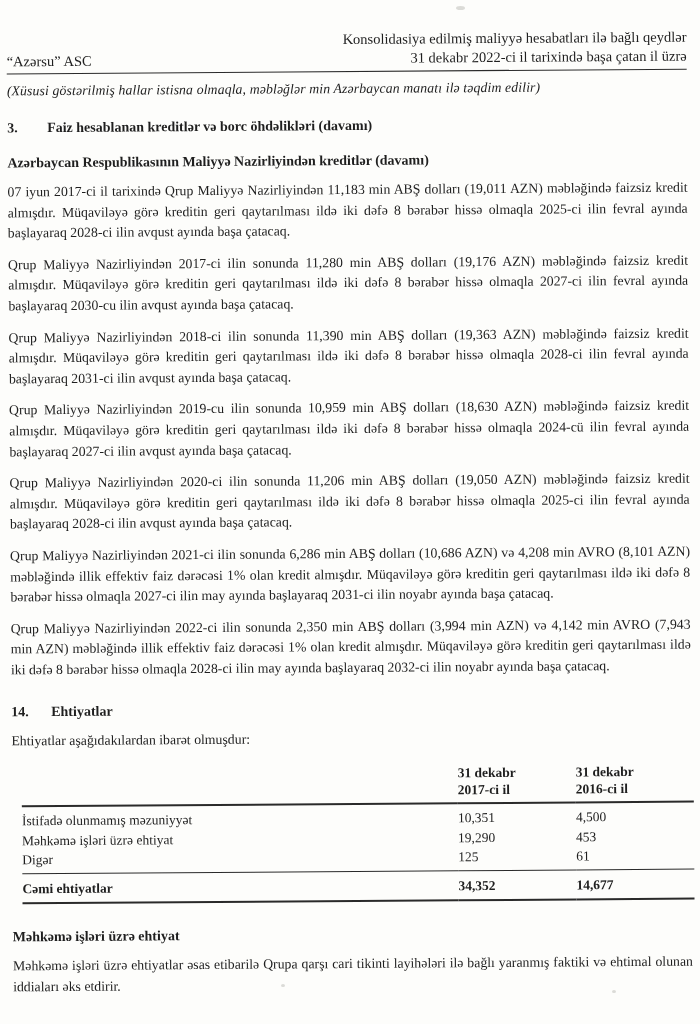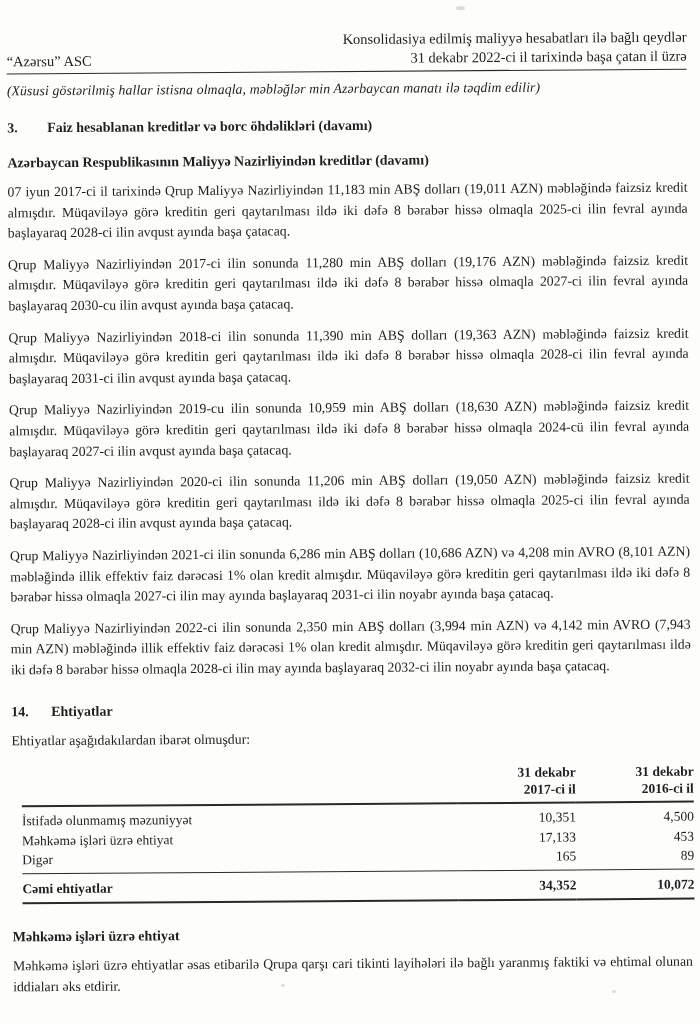--- a/index.html
+++ b/index.html
@@ -21,21 +21,21 @@
   .sec-heading{display:flex;font-weight:bold;font-size:14px;margin-top:21px;}
   .sec-num{width:40px;flex:none;}
   .subsec{font-weight:bold;font-size:14px;margin-top:19px;}
 
   p.body{font-size:13.8px;line-height:20.6px;text-align:justify;margin:11px 0 0 0;}
 
   
   .fin-table{width:672px;margin-left:10px;margin-top:15px;border-collapse:collapse;
     font-size:13.5px;}
   .fin-table th,.fin-table td{padding:0;}
-  .fin-table .num{width:118px;text-align:right;vertical-align:bottom;}
+  .fin-table .num{width:118px;text-align:left;vertical-align:bottom;}
   .fin-table thead th{border-bottom:2px solid #2a2a2a;font-weight:bold;
     line-height:17px;padding-bottom:4px;}
   .fin-table tbody td{line-height:19.5px;}
   .fin-table tbody tr:first-child td{padding-top:4px;}
   .fin-table tr.rule td{border-bottom:1.6px solid #2a2a2a;padding-bottom:3px;}
   .fin-table tr.total td{border-bottom:2px solid #2a2a2a;font-weight:bold;
     padding-top:5px;padding-bottom:4px;}
 
   .bold-head{font-weight:bold;font-size:14px;margin-top:25px;}
 
@@ -95,32 +95,32 @@
         </tr>
       </thead>
       <tbody>
         <tr>
           <td>İstifadə olunmamış məzuniyyət</td>
           <td class="num">10,351</td>
           <td class="num">4,500</td>
         </tr>
         <tr>
           <td>Məhkəmə işləri üzrə ehtiyat</td>
-          <td class="num">17,133</td>
+          <td class="num">19,290</td>
           <td class="num">453</td>
         </tr>
         <tr class="rule">
           <td>Digər</td>
-          <td class="num">165</td>
-          <td class="num">89</td>
+          <td class="num">125</td>
+          <td class="num">61</td>
         </tr>
         <tr class="total">
           <td>Cəmi ehtiyatlar</td>
           <td class="num">34,352</td>
-          <td class="num">10,072</td>
+          <td class="num">14,677</td>
         </tr>
       </tbody>
     </table>
 
     <div class="bold-head">Məhkəmə işləri üzrə ehtiyat</div>
     <p class="body">Məhkəmə işləri üzrə ehtiyatlar əsas etibarilə Qrupa qarşı cari tikinti layihələri ilə bağlı yaranmış faktiki və ehtimal olunan iddiaları əks etdirir.</p>
 
   </div>
 
   <div class="speck" style="left:456px;top:6px;width:9px;height:4px;"></div>

